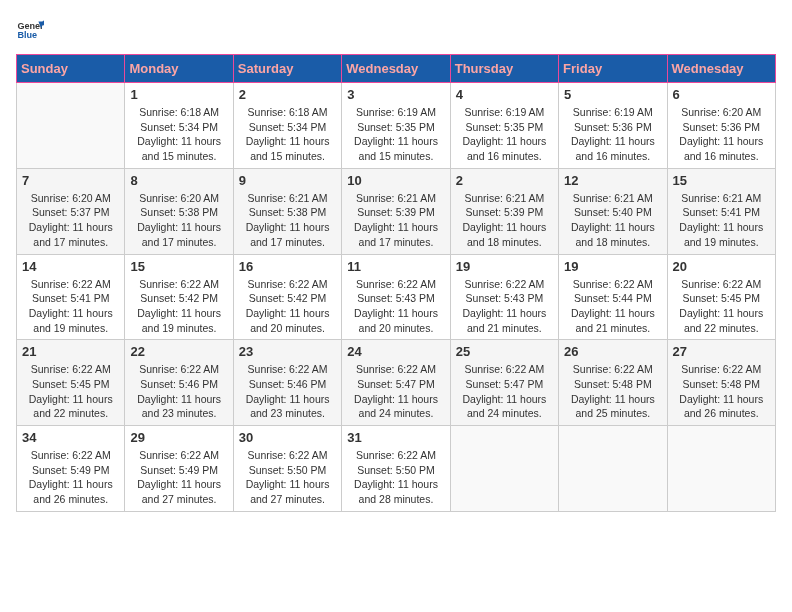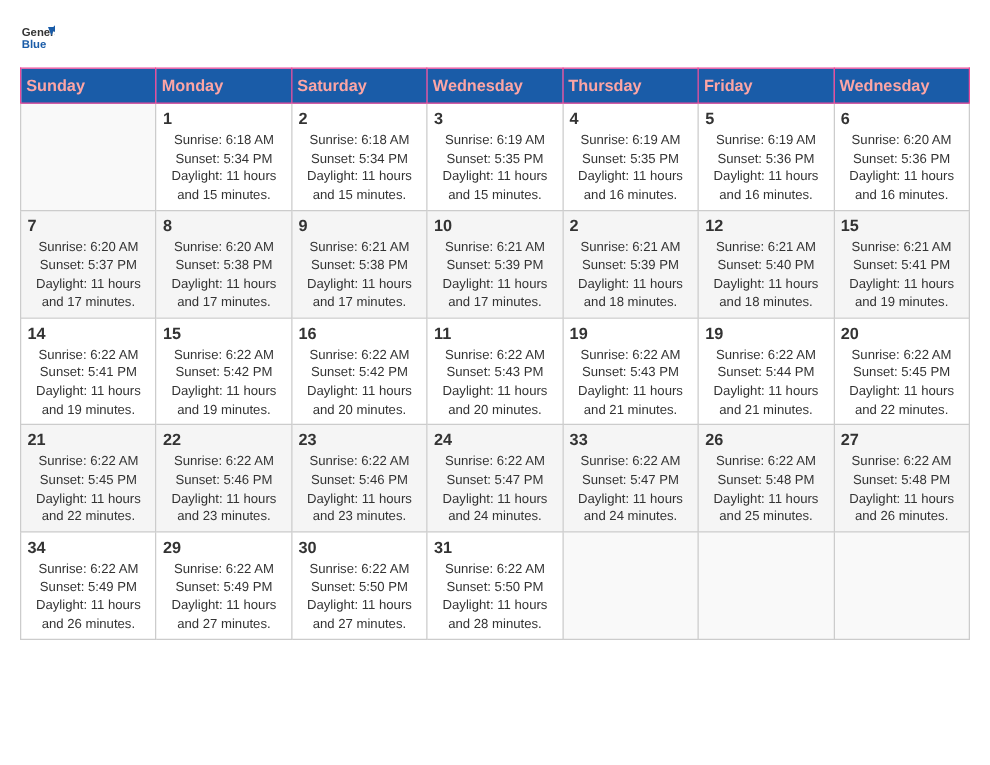--- a/index.html
+++ b/index.html
@@ -208,21 +208,21 @@
         </td>
         <td>
           <div class="day-num">23</div>
           <div class="day-info">Sunrise: 6:22 AM<br>Sunset: 5:46 PM<br>Daylight: 11 hours and 23 minutes.</div>
         </td>
         <td>
           <div class="day-num">24</div>
           <div class="day-info">Sunrise: 6:22 AM<br>Sunset: 5:47 PM<br>Daylight: 11 hours and 24 minutes.</div>
         </td>
         <td>
-          <div class="day-num">33</div>
+          <div class="day-num">25</div>
           <div class="day-info">Sunrise: 6:22 AM<br>Sunset: 5:47 PM<br>Daylight: 11 hours and 24 minutes.</div>
         </td>
         <td>
           <div class="day-num">26</div>
           <div class="day-info">Sunrise: 6:22 AM<br>Sunset: 5:48 PM<br>Daylight: 11 hours and 25 minutes.</div>
         </td>
         <td>
           <div class="day-num">27</div>
           <div class="day-info">Sunrise: 6:22 AM<br>Sunset: 5:48 PM<br>Daylight: 11 hours and 26 minutes.</div>
         </td>

